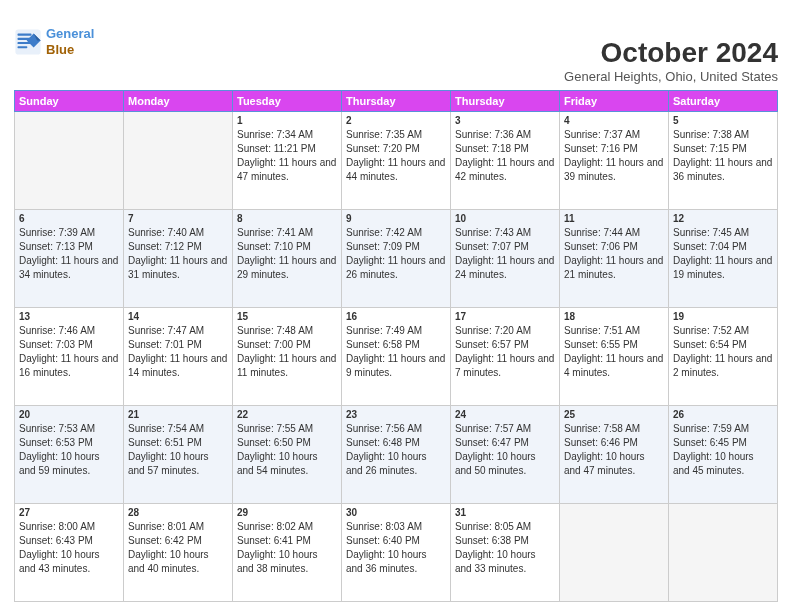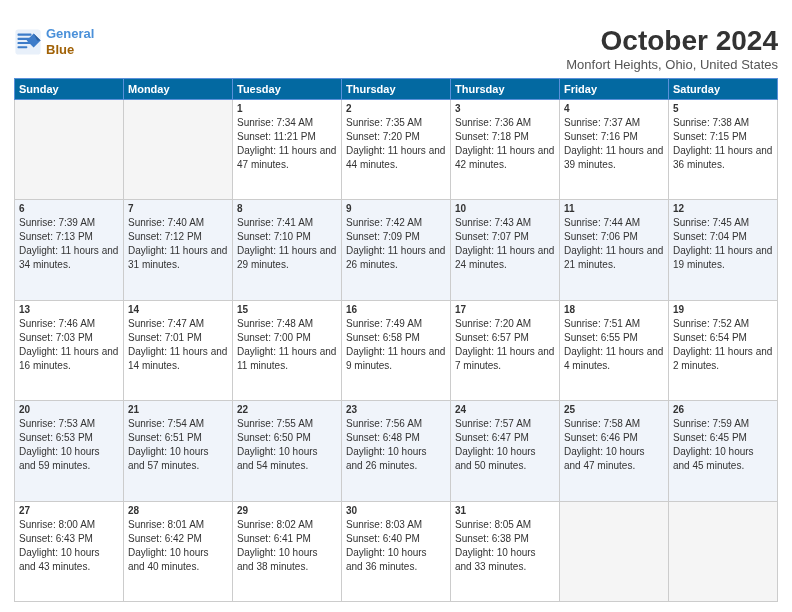--- a/index.html
+++ b/index.html
@@ -42,33 +42,34 @@
       height: 28px;
     }
     .title-block {
       text-align: right;
     }
     .main-title {
       font-size: 28px;
       font-weight: bold;
       color: #333;
       line-height: 1.1;
+      margin-top: 12px;
     }
     .subtitle {
       font-size: 13px;
       color: #555;
     }
     .calendar {
       flex: 1;
       border-collapse: collapse;
       width: 100%;
       table-layout: fixed;
     }
     .calendar th {
-      background-color: #0369a1;
+      background-color: #d946ef;
       color: #fff;
       font-size: 11px;
       font-weight: bold;
       padding: 4px 4px;
       text-align: left;
       border: 1px solid #5a90d9;
     }
     .calendar td {
       border: 1px solid #ccc;
       vertical-align: top;
@@ -110,21 +111,21 @@
         <rect x="5" y="20" width="20" height="3" rx="1" fill="#3d7cc9"></rect>
         <rect x="5" y="26" width="14" height="3" rx="1" fill="#3d7cc9"></rect>
       </svg>
       <div class="logo-text">
         <div><span>General</span></div>
         <div><span style="color:#a16207">Blue</span></div>
       </div>
     </div>
     <div class="title-block">
       <div class="main-title">October 2024</div>
-      <div class="subtitle">Monfort Heights, Ohio, United States</div>
+      <div class="subtitle">General Heights, Ohio, United States</div>
     </div>
   </div>
 
   <table class="calendar">
     <thead>
       <tr>
       <th>Sunday</th>
           <th>Monday</th>
           <th>Tuesday</th>
           <th>Thursday</th>

